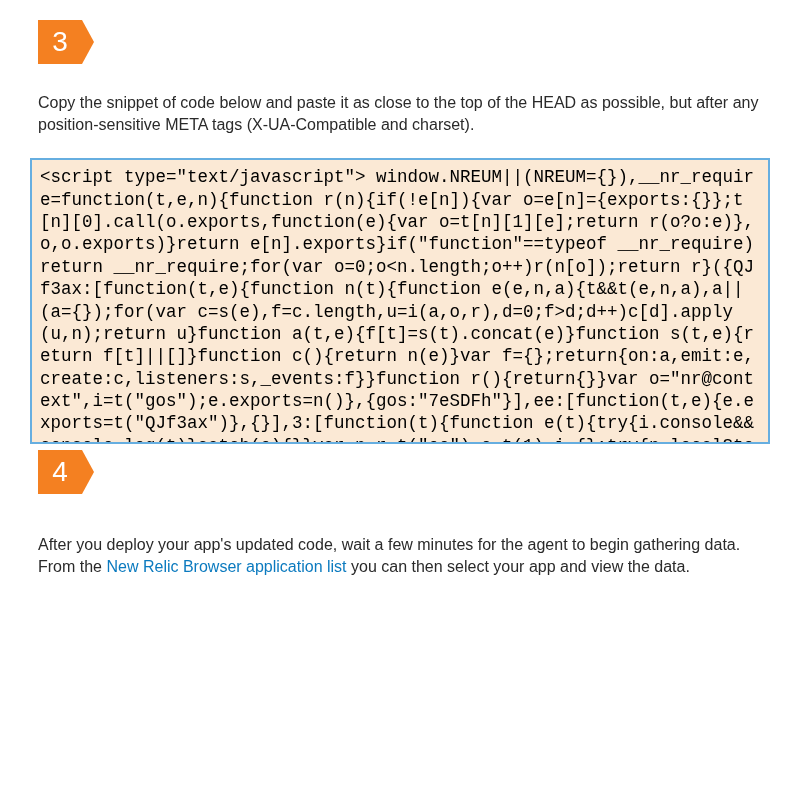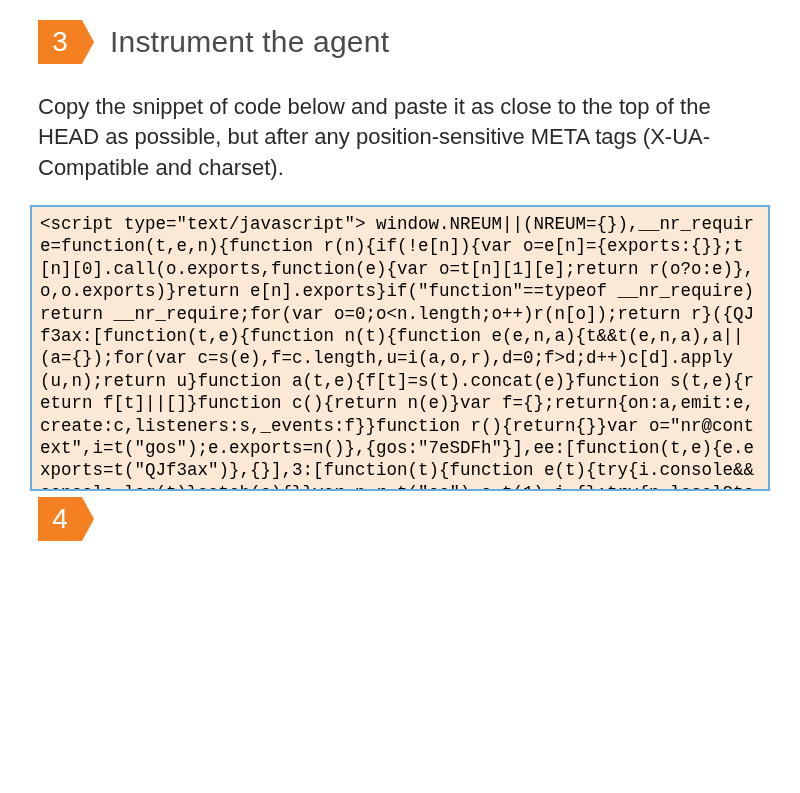--- a/index.html
+++ b/index.html
@@ -43,21 +43,21 @@
     border-bottom: 22px solid transparent;
     border-left: 12px solid #f48021;
   }
   .step-title {
     font-size: 30px;
     font-weight: 300;
     color: #4a4a4a;
     letter-spacing: 0.2px;
   }
   .step-body {
-    font-size: 22px;
+    font-size: 16px;
     line-height: 1.38;
     color: #2a2a2a;
     margin: 0 18px 22px 18px;
     font-weight: 400;
   }
   .code-box {
     margin: 0 10px 6px 10px;
     border: 2px solid #66aee0;
     background: #fbe9d5;
     padding: 6px 8px 6px 8px;
@@ -92,30 +92,32 @@
 </style>
 </head>
 <body>
 
 <div class="page">
 
   <div class="step-header">
     <div class="step-badge">
       <span>3</span>
     </div>
-    <div class="step-title">Instrument the agent</div>
   </div>
 
   <div class="step-body">Copy the snippet of code below and paste it as close to the top of the HEAD as possible, but after any position-sensitive META tags (X-UA-Compatible and charset).</div>
 
   <div class="code-box">
     <span>&lt;script type="text/javascript"&gt;
 window.NREUM||(NREUM={}),__nr_require=function(t,e,n){function r(n){if(!e[n]){var o=e[n]={exports:{}};t[n][0].call(o.exports,function(e){var o=t[n][1][e];return r(o?o:e)},o,o.exports)}return e[n].exports}if("function"==typeof __nr_require)return __nr_require;for(var o=0;o&lt;n.length;o++)r(n[o]);return r}({QJf3ax:[function(t,e){function n(t){function e(e,n,a){t&amp;&amp;t(e,n,a),a||(a={});for(var c=s(e),f=c.length,u=i(a,o,r),d=0;f&gt;d;d++)c[d].apply(u,n);return u}function a(t,e){f[t]=s(t).concat(e)}function s(t,e){return f[t]||[]}function c(){return n(e)}var f={};return{on:a,emit:e,create:c,listeners:s,_events:f}}function r(){return{}}var o="nr@context",i=t("gos");e.exports=n()},{gos:"7eSDFh"}],ee:[function(t,e){e.exports=t("QJf3ax")},{}],3:[function(t){function e(t){try{i.console&amp;&amp;console.log(t)}catch(e){}}var n,r=t("ee"),o=t(1),i={};try{n=localStorage.getItem("__nr_flags").split(","),console&amp;&amp;"function"==typeof console.log&amp;&amp;(i.console=!0,-1!==n.indexOf("dev")&amp;&amp;</span>
   </div>
 
   <div class="step-header step4-header">
     <div class="step-badge">
       <span>4</span>
     </div>
   </div>
 
+  <div class="step-body">
+    <span>After you deploy your app's updated code, wait a few minutes for the agent to begin gathering data. From the </span><a href="#" class="link">New Relic Browser application list</a><span> you can then select your app and view the data.</span>
+  </div>
 
 </div>
 
 </body></html>

